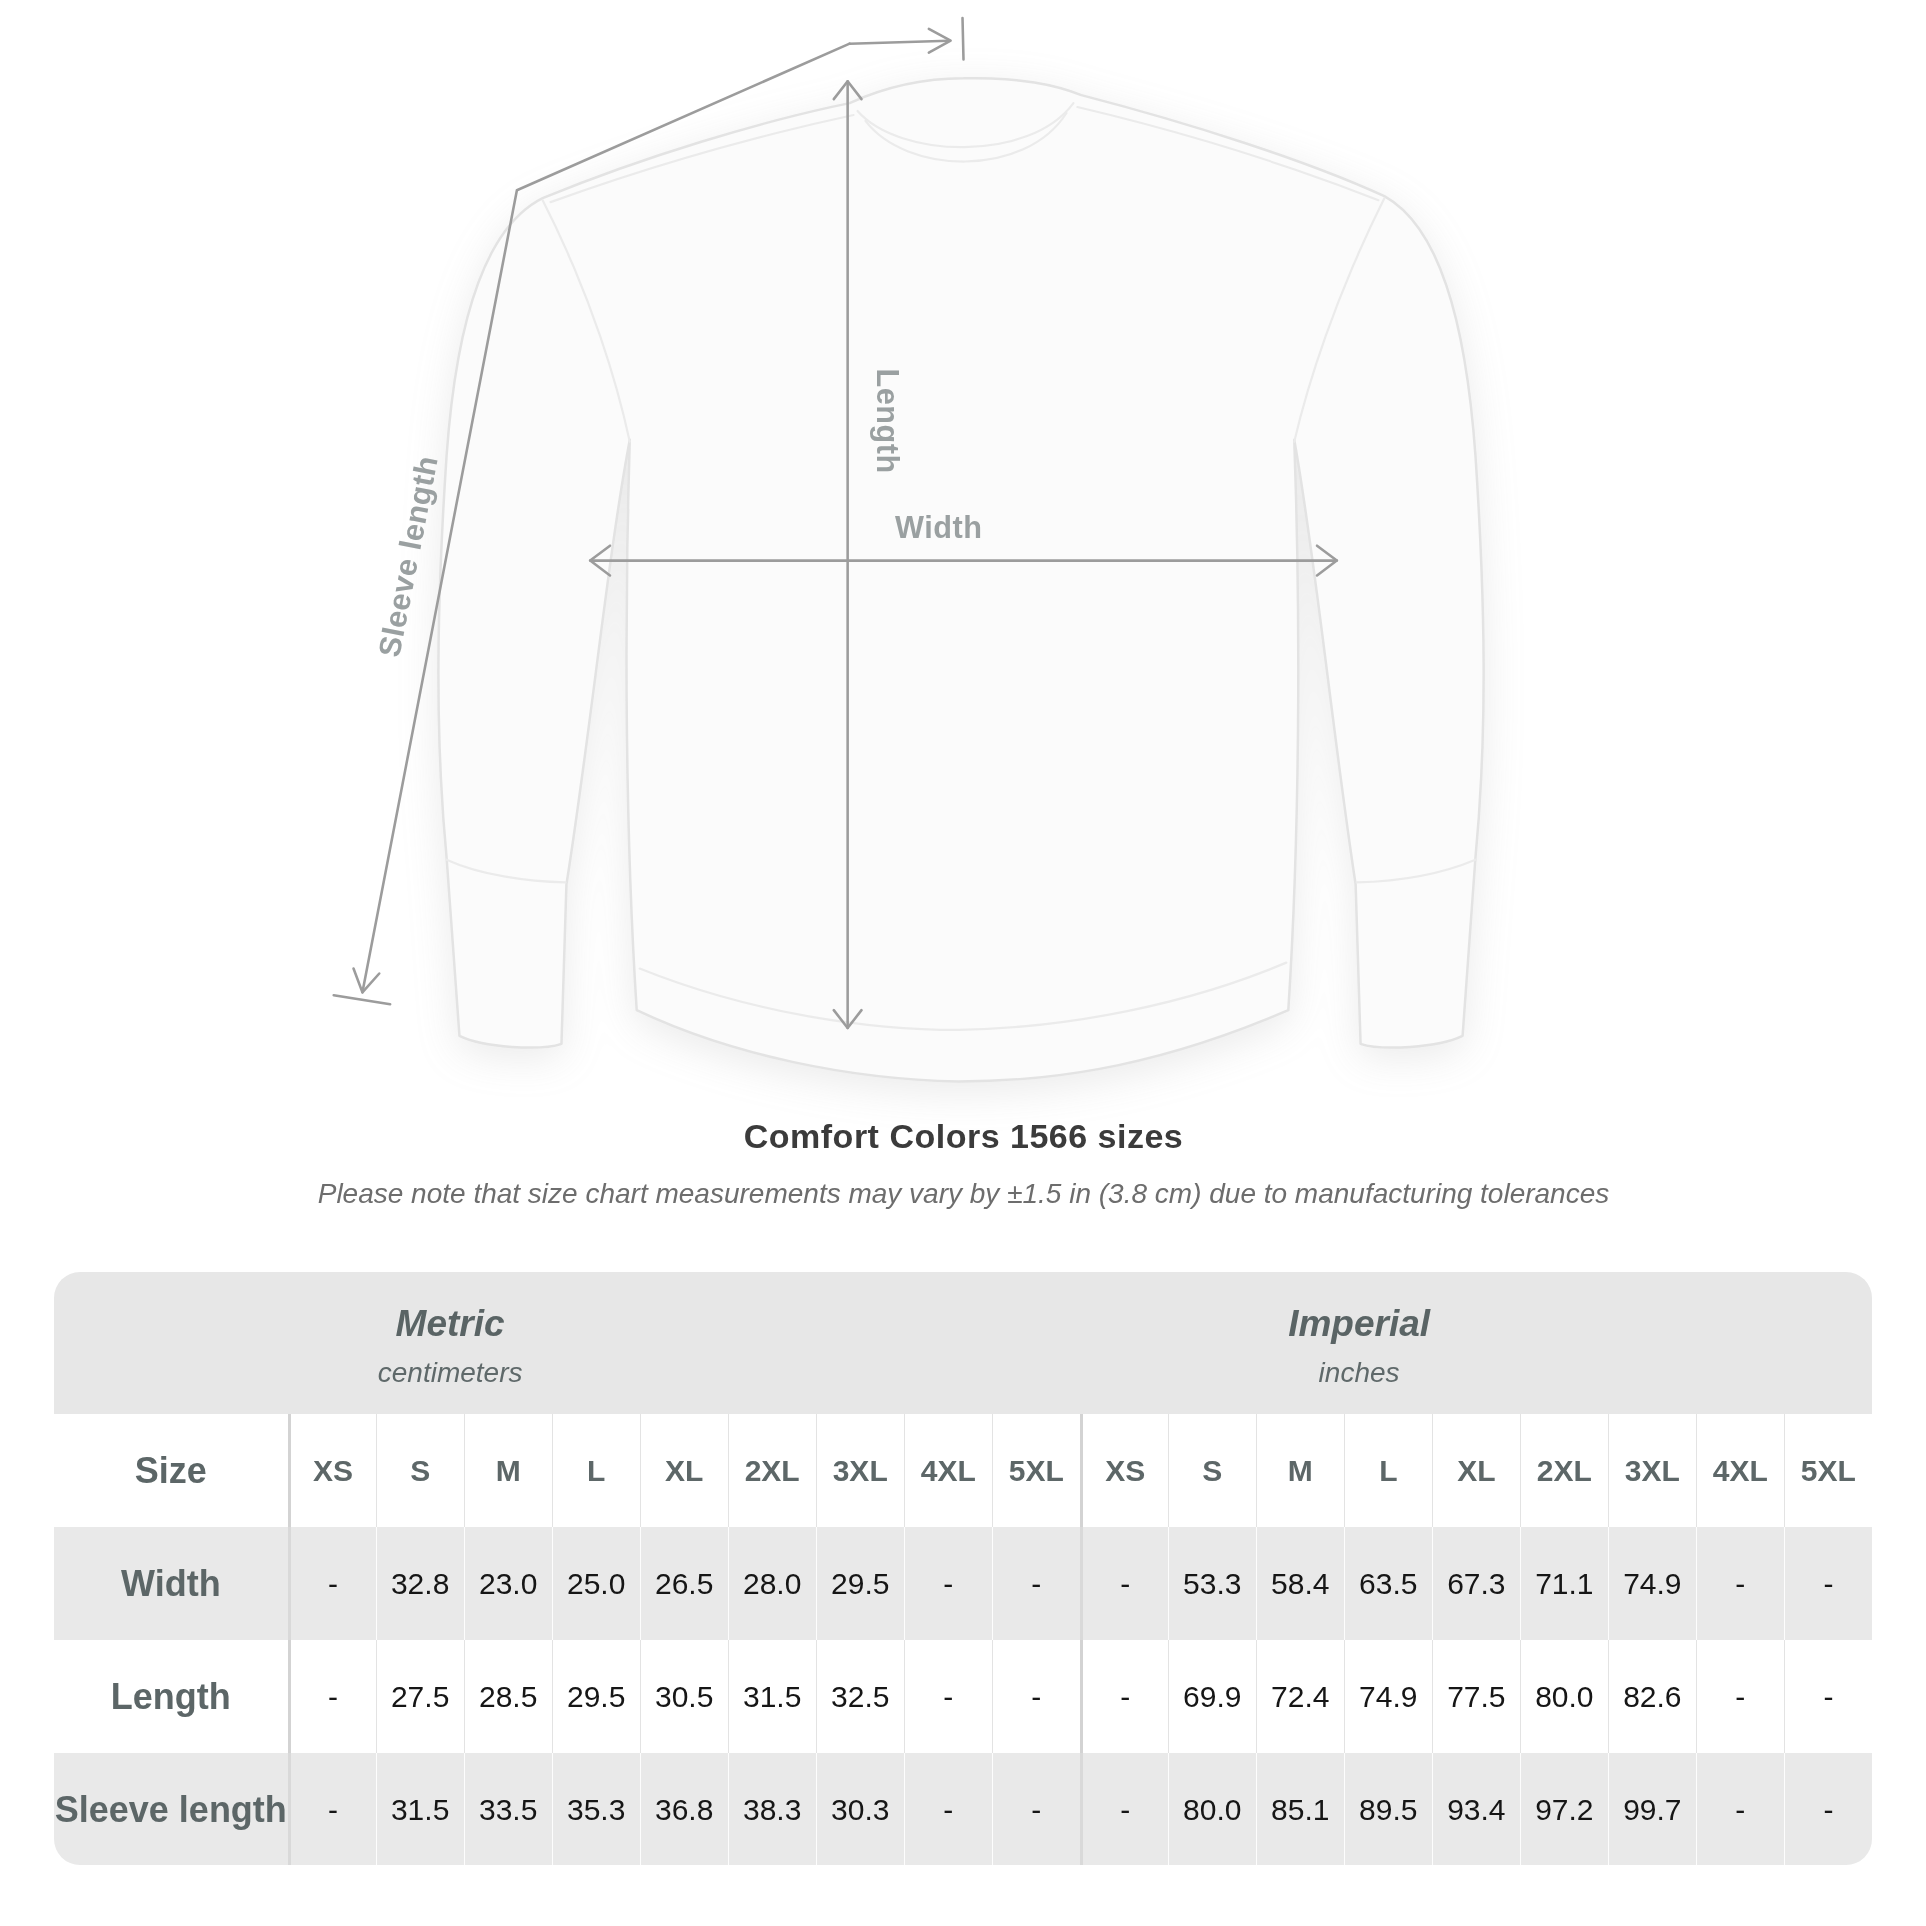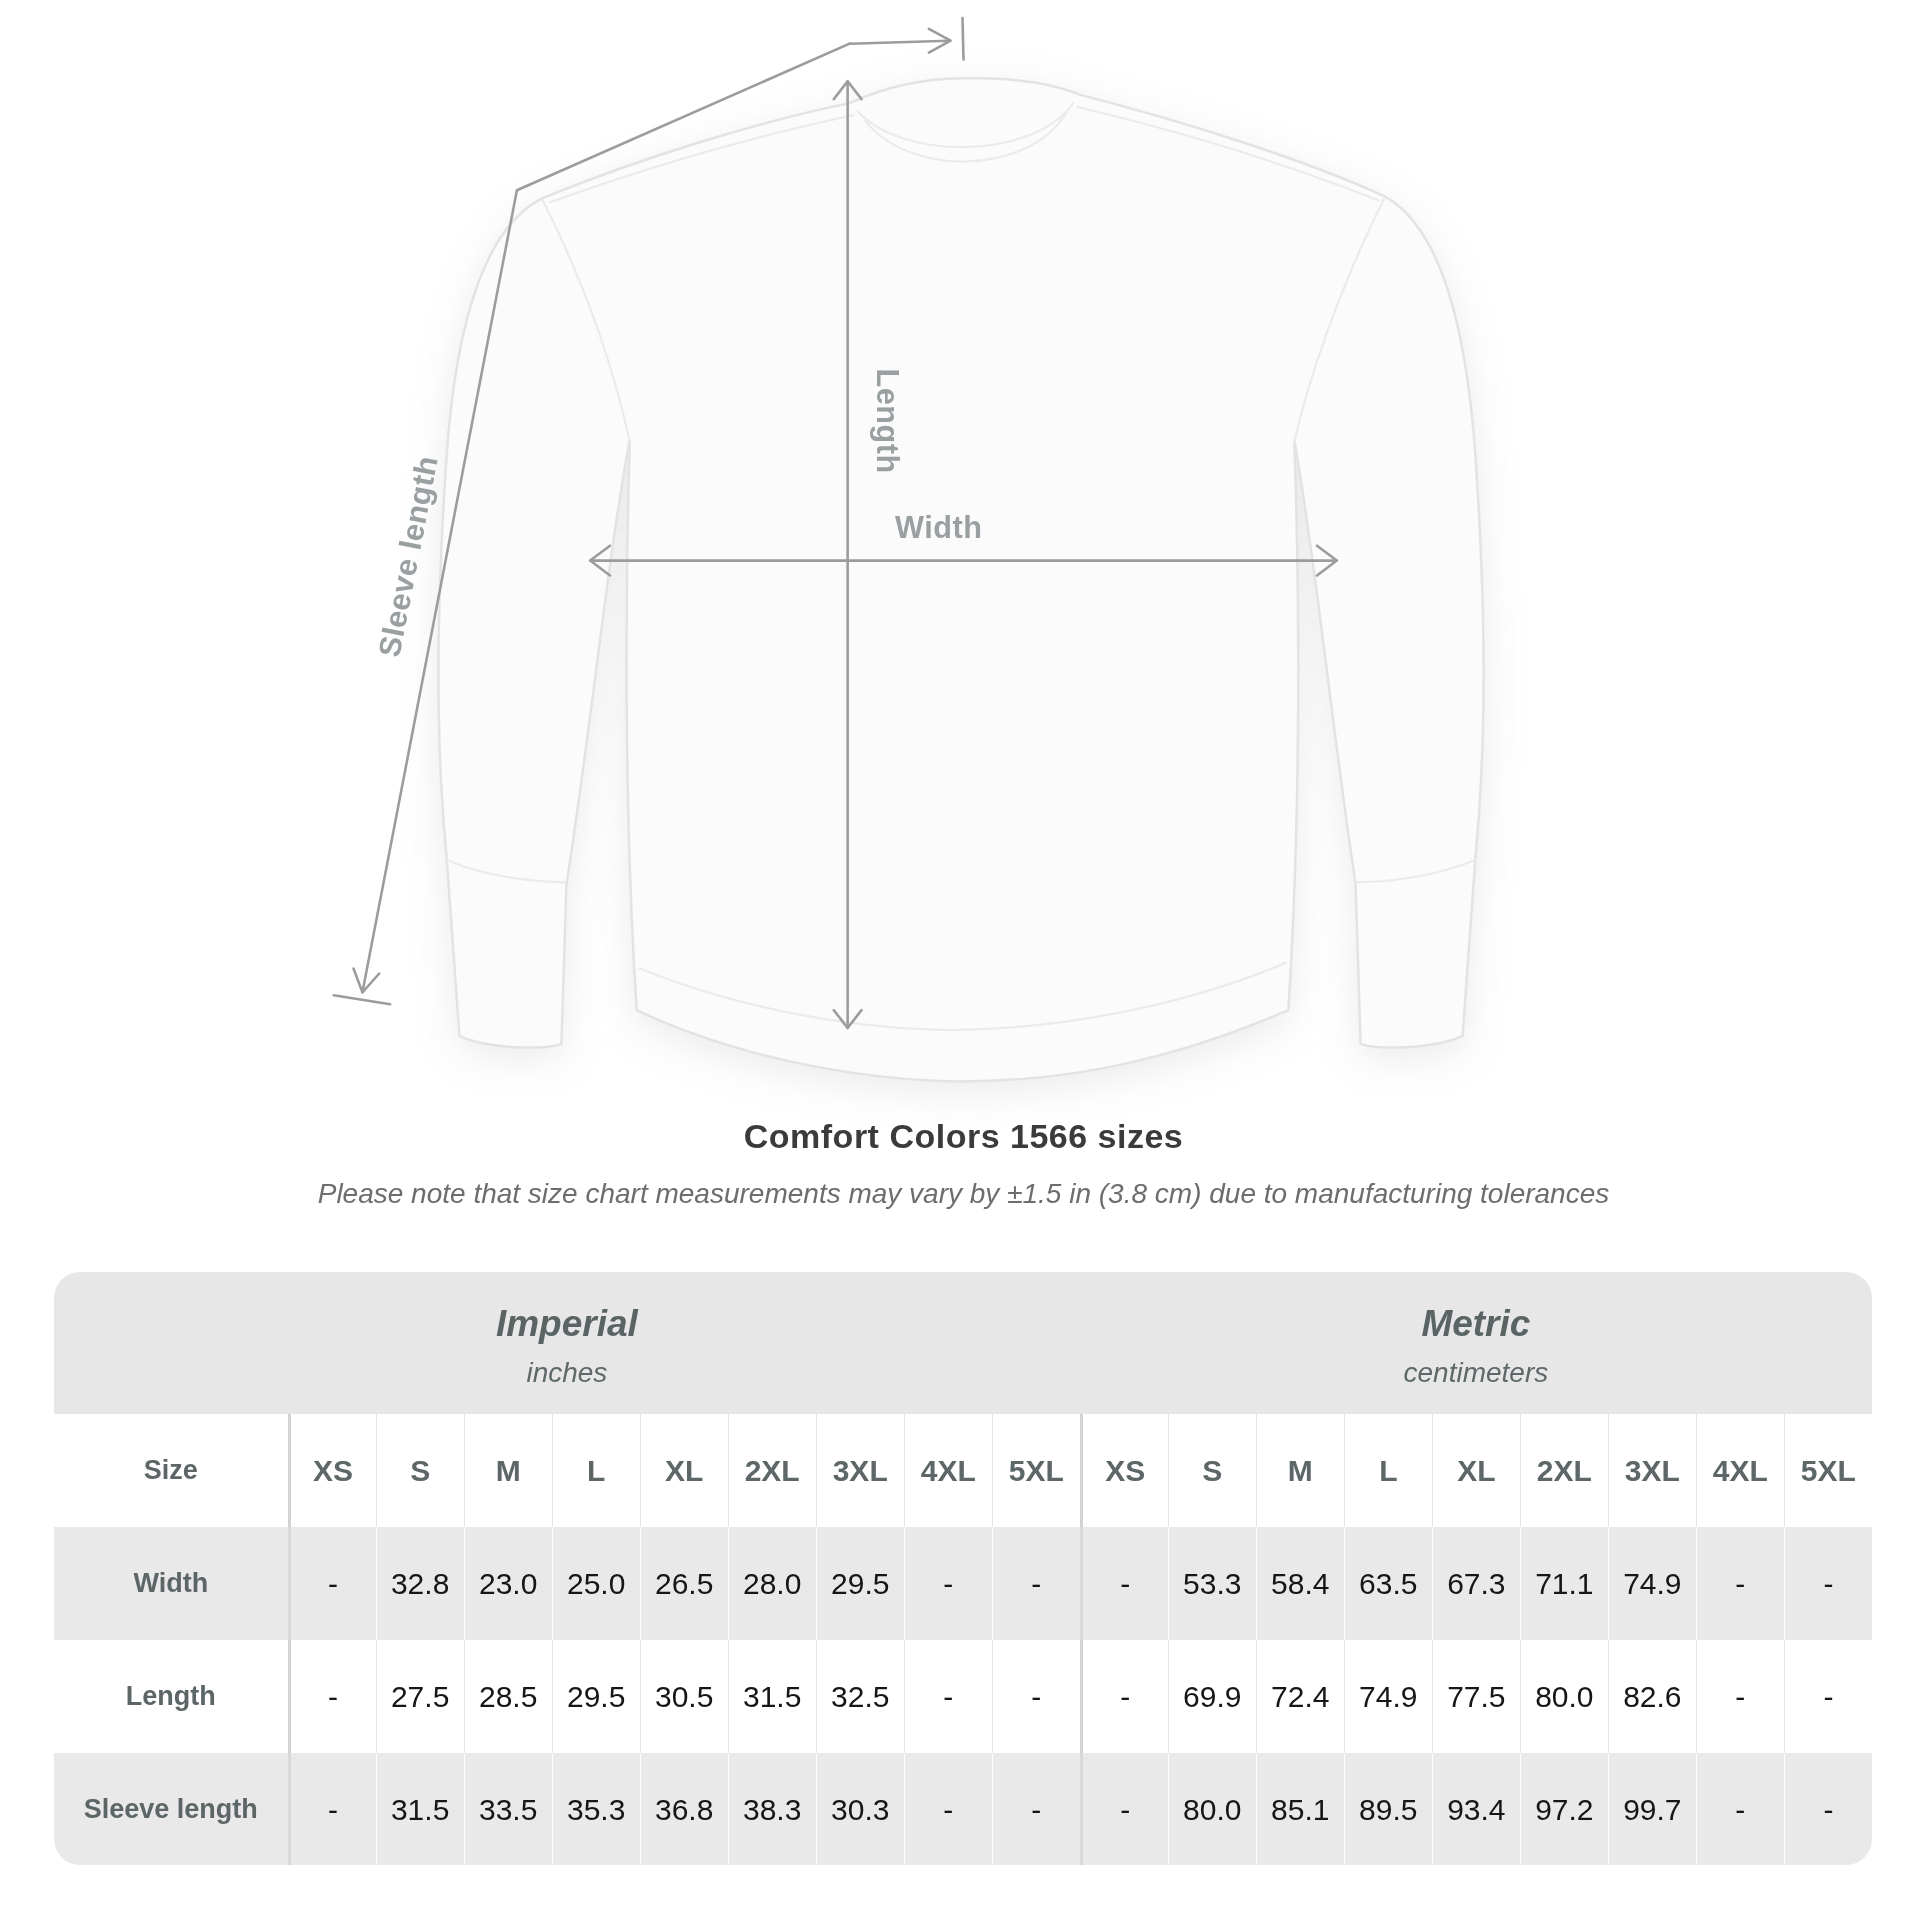--- a/index.html
+++ b/index.html
@@ -26,21 +26,21 @@
   .unitband{display:flex;height:142px;background:#e7e7e7;}
   .unitgroup{display:flex;flex-direction:column;align-items:center;justify-content:center;padding-top:6px;}
   .unitgroup.left{width:56.425%;}
   .unitgroup.right{width:43.575%;}
   .uname{font-size:37px;font-weight:bold;font-style:italic;color:#5a6465;}
   .uunit{font-size:28px;font-style:italic;color:#5f696a;margin-top:12px;}
 
   .trow{display:flex;height:113px;align-items:stretch;--sep:#e3e3e3;}
   .trow.gray{background:#e9e9e9;--sep:rgba(255,255,255,0.9);}
   .cell{display:flex;align-items:center;justify-content:center;box-sizing:border-box;flex-shrink:0;}
-  .cell.label{width:12.85%;font-size:27px;font-weight:bold;color:#5c6667;}
+  .cell.label{width:12.85%;font-size:36px;font-weight:bold;color:#5c6667;}
   .cell.v{width:4.8417%;font-size:30px;color:#161616;border-left:1px solid var(--sep);}
   .cell.v.hdr{font-weight:bold;color:#5d6768;}
   .cell.v.strong{border-left:3px solid #d3d3d3;text-align:right;}
   .trow.gray .cell.v.strong{border-left-color:#d9d9d9;}
 </style>
 </head>
 <body>
 
 <div class="page">
 
@@ -111,27 +111,27 @@
   </div>
 
   <div class="titleblock">
     <h1 class="title">Comfort Colors 1566 sizes</h1>
     <p class="note">Please note that size chart measurements may vary by ±1.5 in (3.8 cm) due to manufacturing tolerances</p>
   </div>
 
   <div class="sizetable">
 
     <div class="unitband">
+      <div class="unitgroup right">
+        <div class="uname">Metric</div>
+        <div class="uunit">centimeters</div>
+      </div>
       <div class="unitgroup left">
         <div class="uname">Imperial</div>
         <div class="uunit">inches</div>
-      </div>
-      <div class="unitgroup right">
-        <div class="uname">Metric</div>
-        <div class="uunit">centimeters</div>
       </div>
     </div>
 
     <div class="trow">
       <div class="cell label">Size</div>
       <div class="cell v hdr strong">XS</div>
       <div class="cell v hdr">S</div>
       <div class="cell v hdr">M</div>
       <div class="cell v hdr">L</div>
       <div class="cell v hdr">XL</div>

